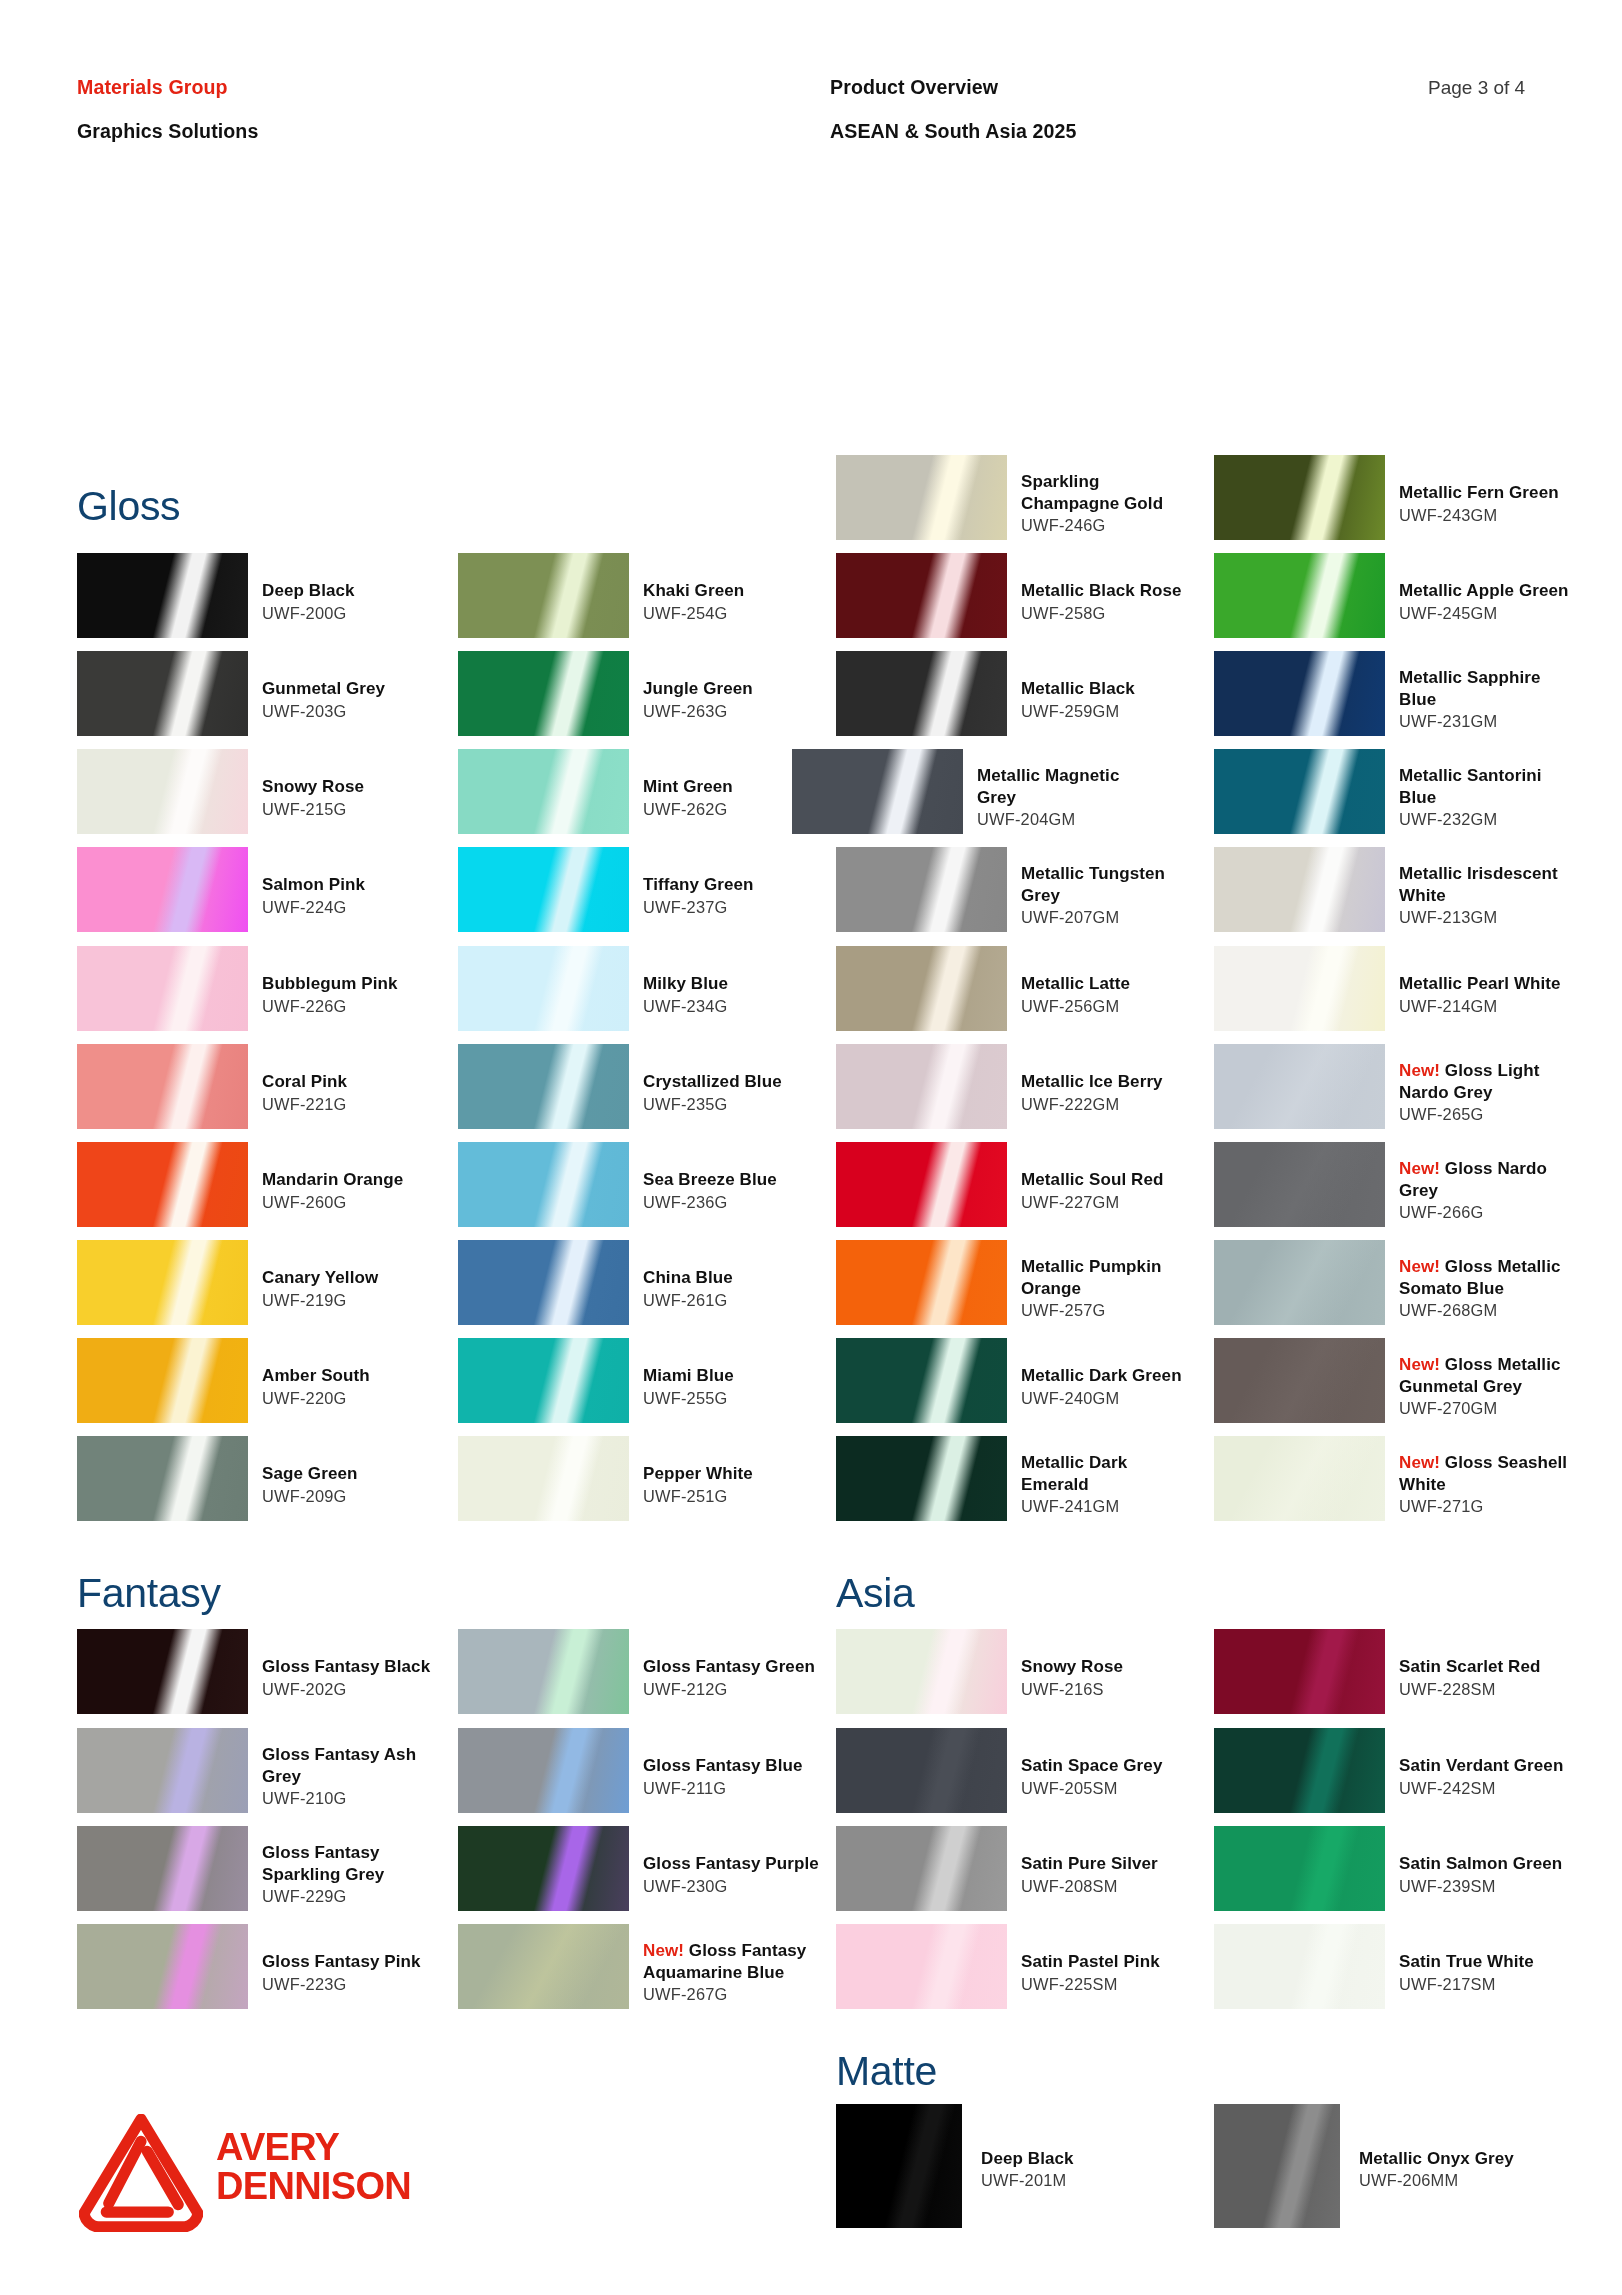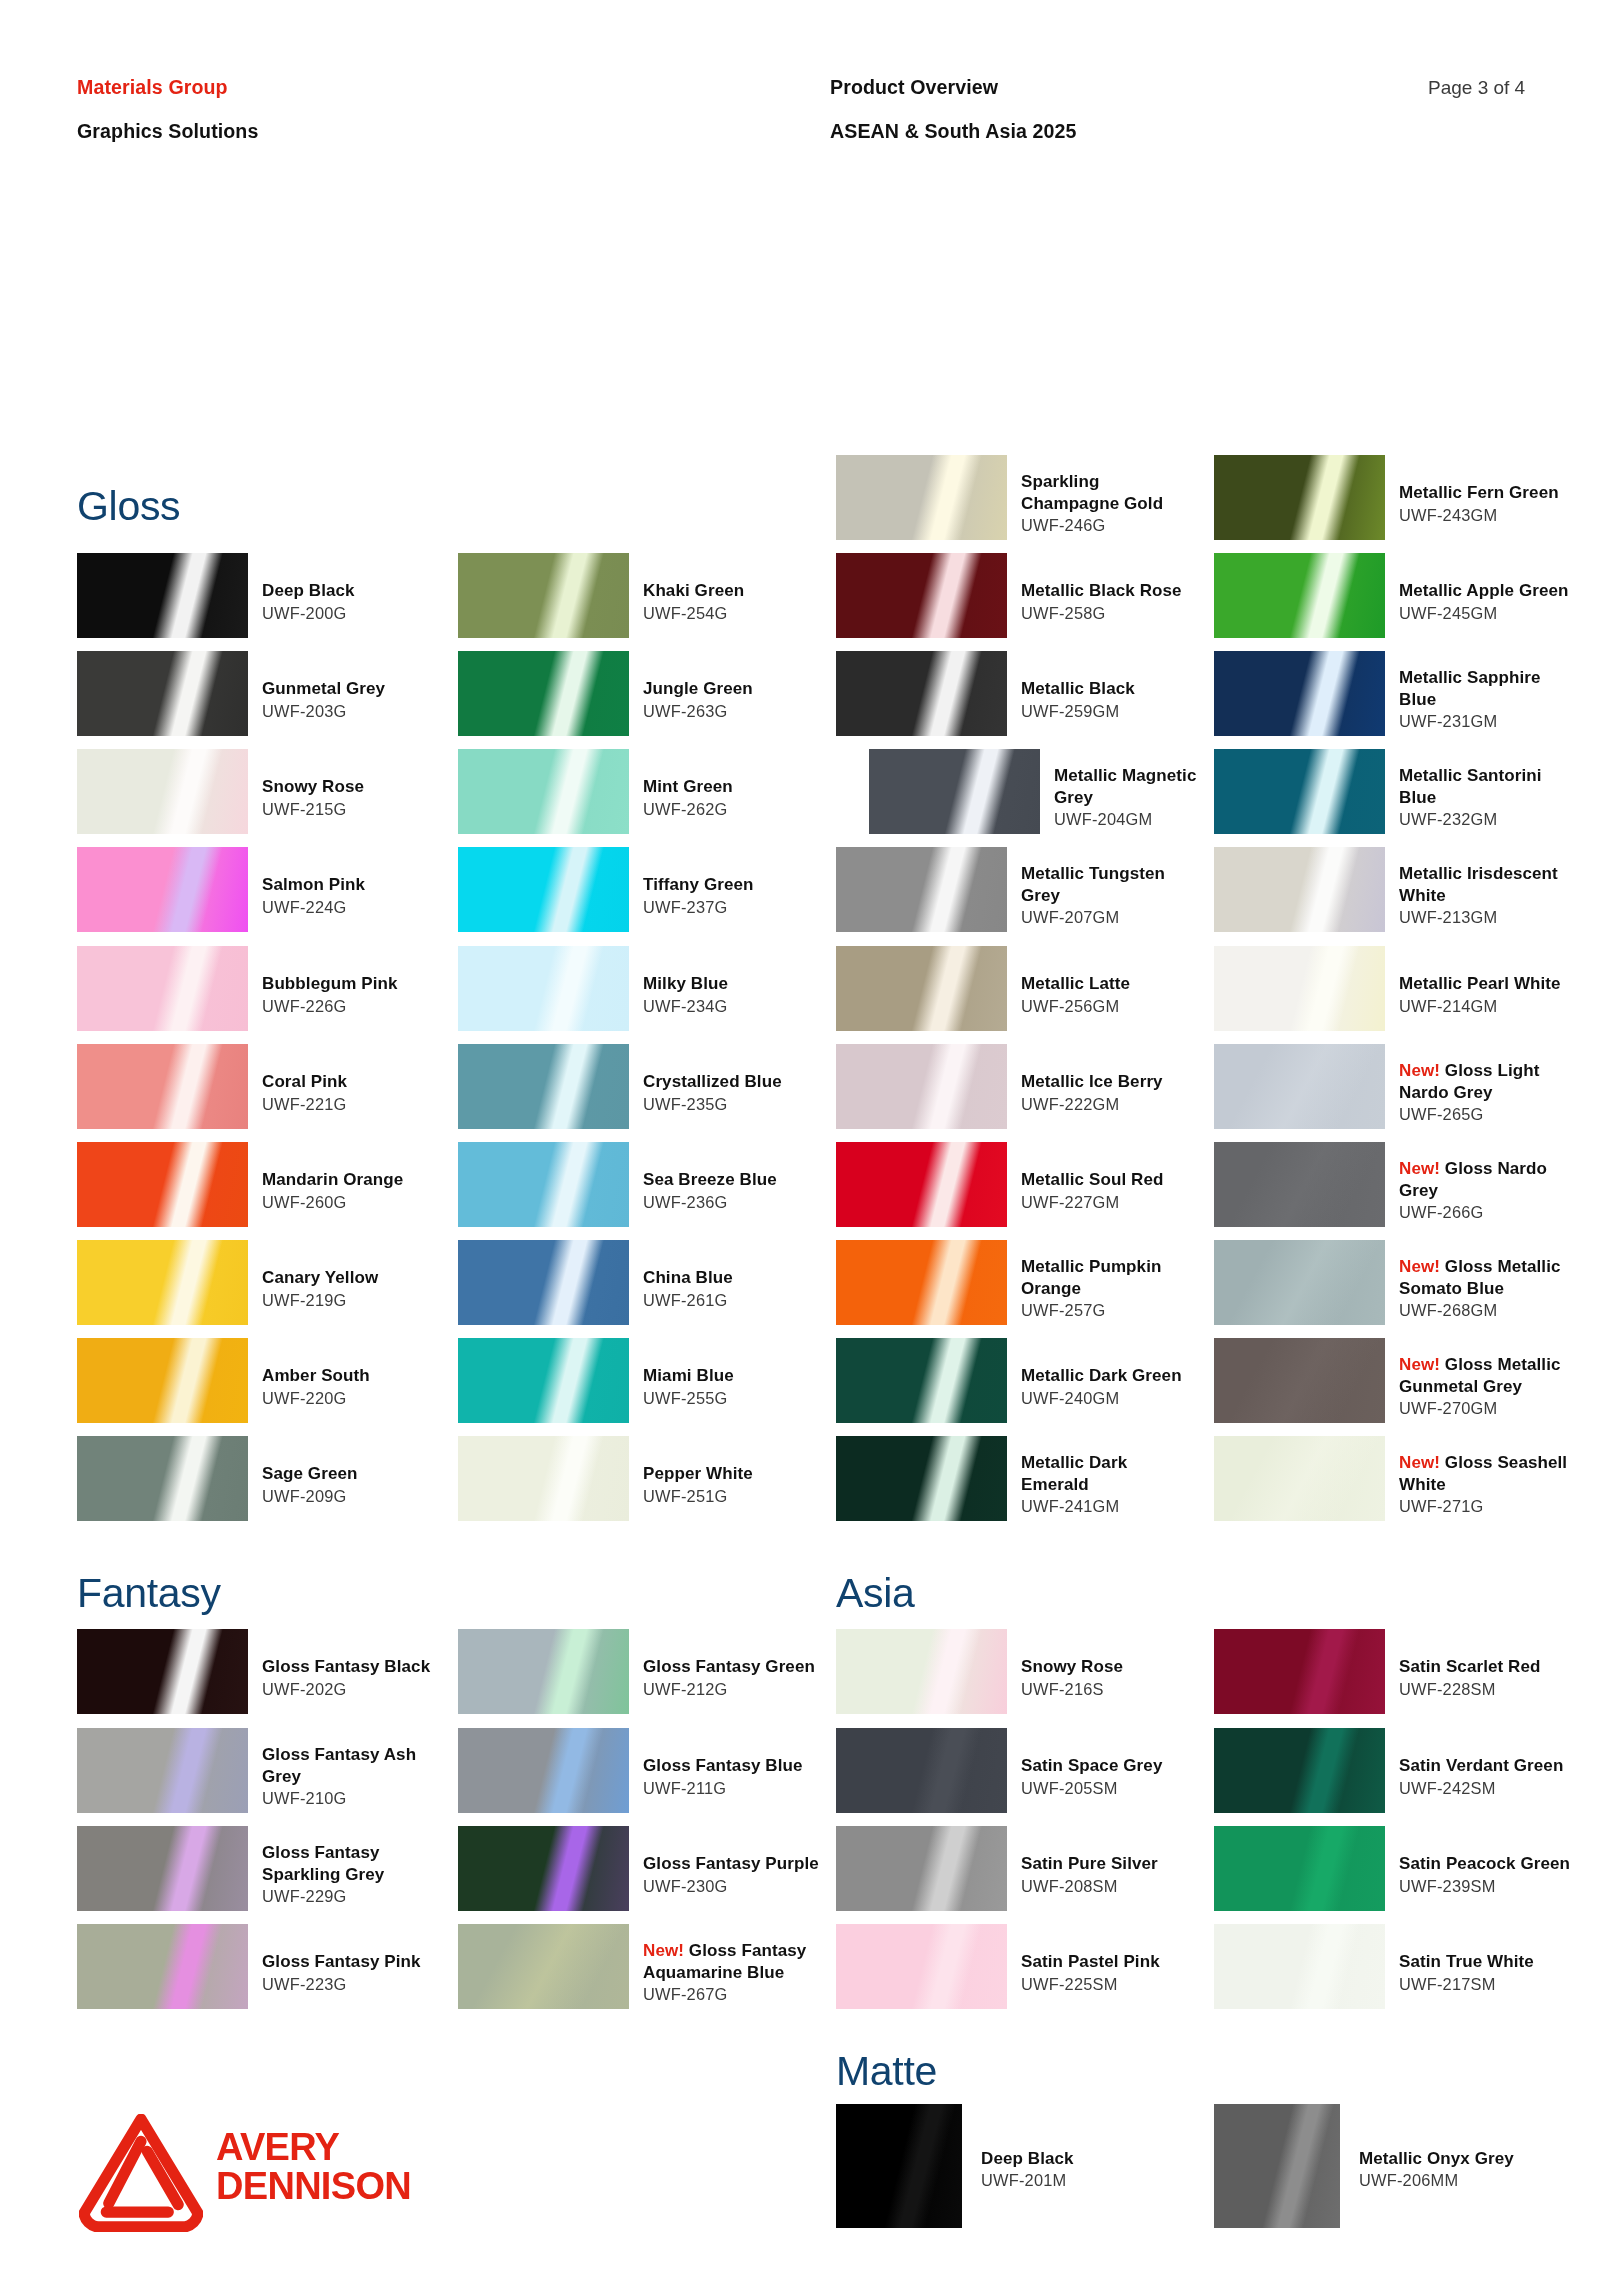--- a/index.html
+++ b/index.html
@@ -328,21 +328,21 @@
     <div class="row" style="left: 836px; top: 651px;">
       <div class="chip">
         <div class="base" style="background: linear-gradient(100deg, rgb(43, 43, 43) 0%, rgb(43, 43, 43) 52%, rgb(52, 52, 52) 100%);"></div>
         <div class="stripe" style="background: linear-gradient(104deg, rgba(255, 255, 255, 0) 50%, rgb(242, 242, 242) 59%, rgb(242, 242, 242) 65%, rgba(255, 255, 255, 0) 73%);"></div>
       </div>
       <div class="lbl">
         <span class="nm">Metallic Black</span>
         <span class="code">UWF-259GM</span>
       </div>
     </div>
-    <div class="row" style="left: 869px; top: 749px;">
+    <div class="row" style="left: 792px; top: 749px;">
       <div class="chip">
         <div class="base" style="background: linear-gradient(100deg, rgb(74, 79, 87) 0%, rgb(74, 79, 87) 52%, rgb(69, 74, 82) 100%);"></div>
         <div class="stripe" style="background: linear-gradient(104deg, rgba(255, 255, 255, 0) 50%, rgb(238, 241, 246) 59%, rgb(238, 241, 246) 65%, rgba(255, 255, 255, 0) 73%);"></div>
       </div>
       <div class="lbl">
         <span class="nm">Metallic Magnetic Grey</span>
         <span class="code">UWF-204GM</span>
       </div>
     </div>
     <div class="row" style="left: 836px; top: 847px;">
@@ -664,21 +664,21 @@
         <span class="nm">Satin Verdant Green</span>
         <span class="code">UWF-242SM</span>
       </div>
     </div>
     <div class="row" style="left: 1214px; top: 1826px;">
       <div class="chip">
         <div class="base" style="background: linear-gradient(100deg, rgb(18, 148, 90) 0%, rgb(18, 148, 90) 52%, rgb(20, 156, 95) 100%);"></div>
         <div class="stripe" style="background: linear-gradient(104deg, rgba(255, 255, 255, 0) 50%, rgb(23, 169, 103) 59%, rgb(23, 169, 103) 65%, rgba(255, 255, 255, 0) 73%);"></div>
       </div>
       <div class="lbl">
-        <span class="nm">Satin Peacock Green</span>
+        <span class="nm">Satin Salmon Green</span>
         <span class="code">UWF-239SM</span>
       </div>
     </div>
     <div class="row" style="left: 1214px; top: 1924px;">
       <div class="chip">
         <div class="base" style="background: linear-gradient(100deg, rgb(240, 243, 236) 0%, rgb(240, 243, 236) 52%, rgb(243, 246, 239) 100%);"></div>
         <div class="stripe" style="background: linear-gradient(104deg, rgba(255, 255, 255, 0) 50%, rgb(247, 250, 244) 59%, rgb(247, 250, 244) 65%, rgba(255, 255, 255, 0) 73%);"></div>
       </div>
       <div class="lbl">
         <span class="nm">Satin True White</span>

